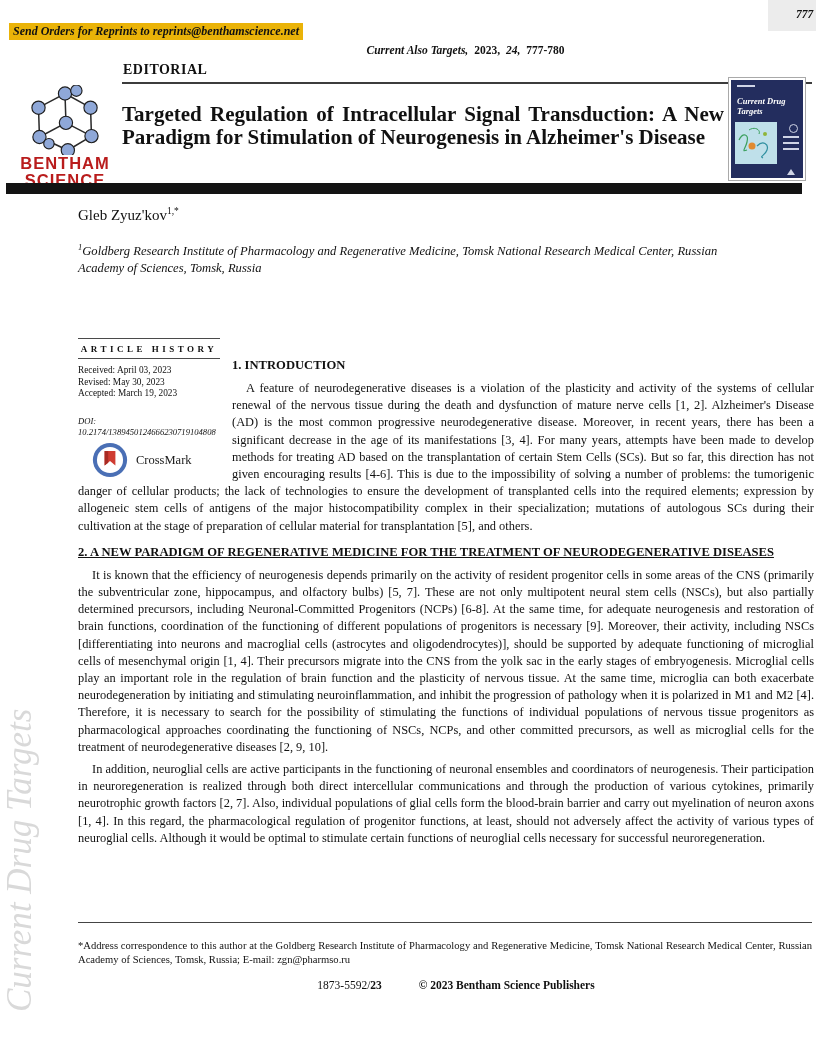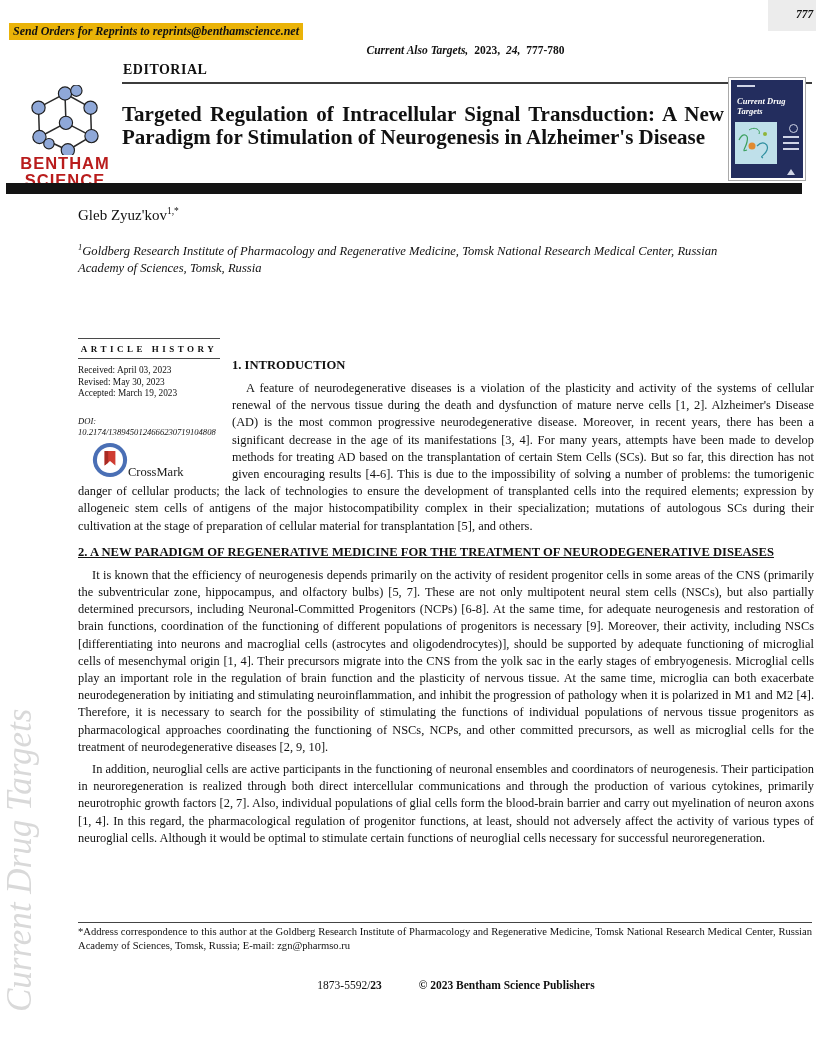--- a/index.html
+++ b/index.html
@@ -48,30 +48,30 @@
   .keywords{position:absolute;left:78px;top:291px;width:734px;font-size:12.6px;line-height:17.2px;text-align:justify;}
   .kw-label{font-weight:bold;}
 
   
   .main{position:absolute;left:78px;top:338px;width:736px;}
   .history-box{float:left;width:142px;margin-right:12px;font-size:9.5px;}
   .history-head{border-top:1.5px solid #4a4a4a;border-bottom:1px solid #4a4a4a;
       text-align:center;font-weight:bold;font-size:9px;letter-spacing:3.5px;padding:5px 0 4px 0;}
   .history-dates{margin-top:6px;line-height:11.5px;font-size:9.3px;}
   .history-doi{margin-top:16px;font-style:italic;font-size:8.6px;line-height:11px;word-wrap:break-word;}
-  .crossmark{margin-top:4px;display:flex;align-items:flex-end;gap:0;padding-left:14px;}
+  .crossmark{margin-top:4px;display:flex;align-items:center;gap:8px;padding-left:14px;}
   .crossmark-label{font-size:12.5px;color:#1a1a1a;}
   .sec-heading{font-size:12.6px;font-weight:bold;margin:0 0 7px 0;line-height:16px;}
   .sec-heading.first{margin-top:19px;}
   .sec-heading.second{margin-top:9px;text-decoration:underline;}
   .para{font-size:12.4px;line-height:17.2px;text-align:justify;text-indent:14px;margin:0 0 5px 0;}
 
   
   .footnote{position:absolute;left:78px;top:922px;width:734px;border-top:1.2px solid #444;
-      padding-top:2px;font-size:10.6px;line-height:14px;text-align:justify;}
+      padding-top:16px;font-size:10.6px;line-height:14px;text-align:justify;}
   .footer-line{position:absolute;left:89px;top:979px;width:734px;text-align:center;font-size:11.5px;}
   .footer-line .issn{margin-right:34px;}
   .footer-line .issn b{font-weight:bold;}
   .footer-line .copyright{font-weight:bold;}
 
   
   .watermark{position:absolute;left:0px;top:582px;height:430px;writing-mode:vertical-rl;
       transform:rotate(180deg);font-size:35px;font-style:italic;color:#d9d9d9;
       font-family:"Liberation Serif", serif;white-space:nowrap;}
 </style>

